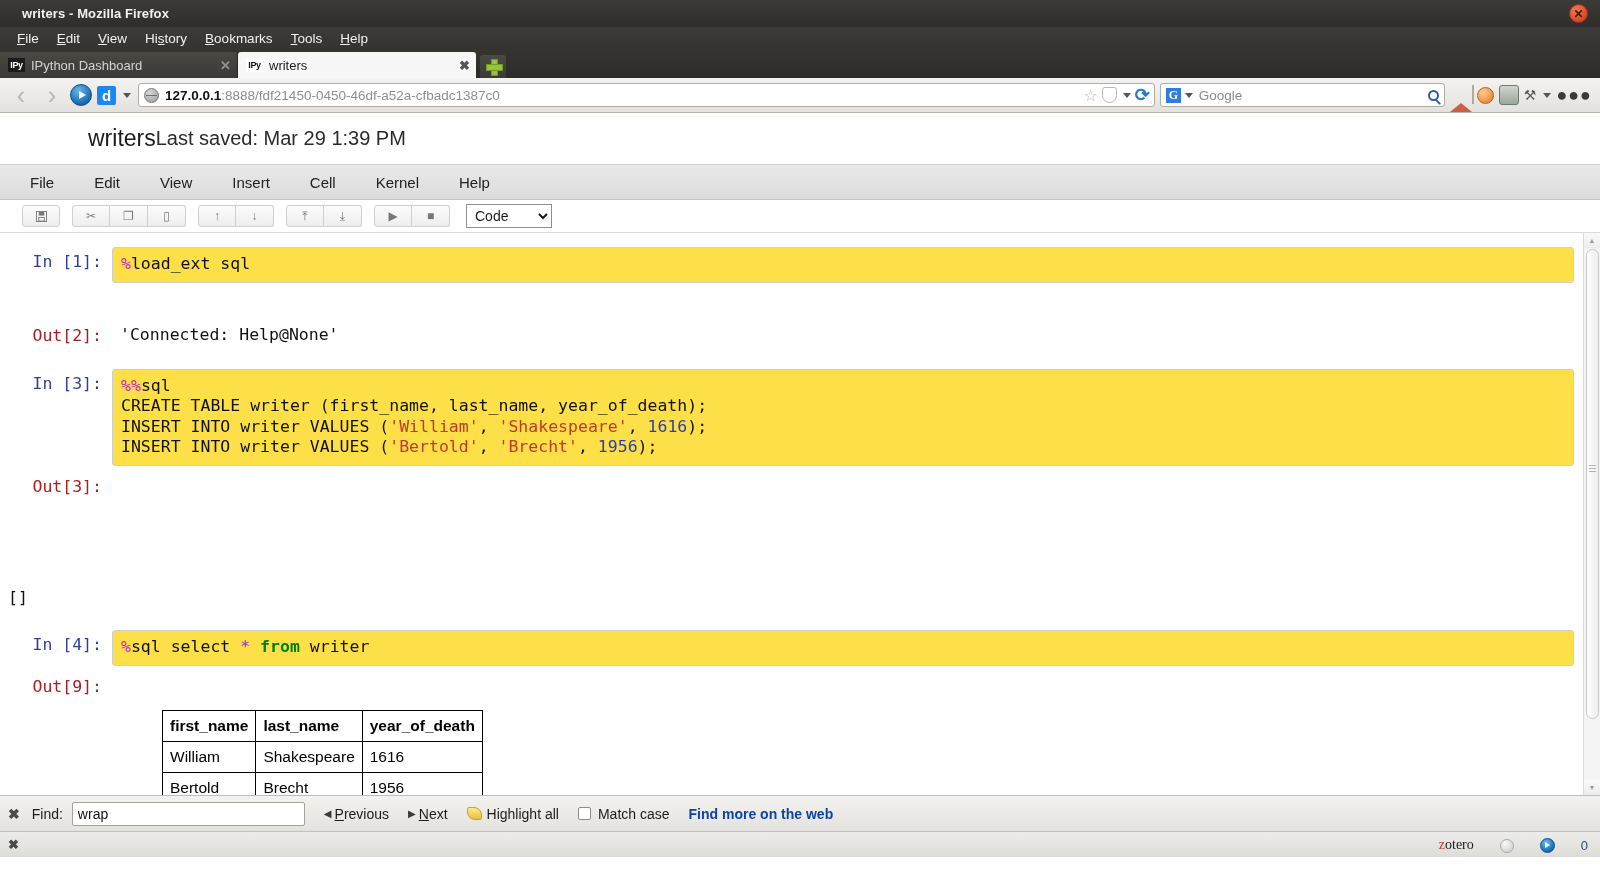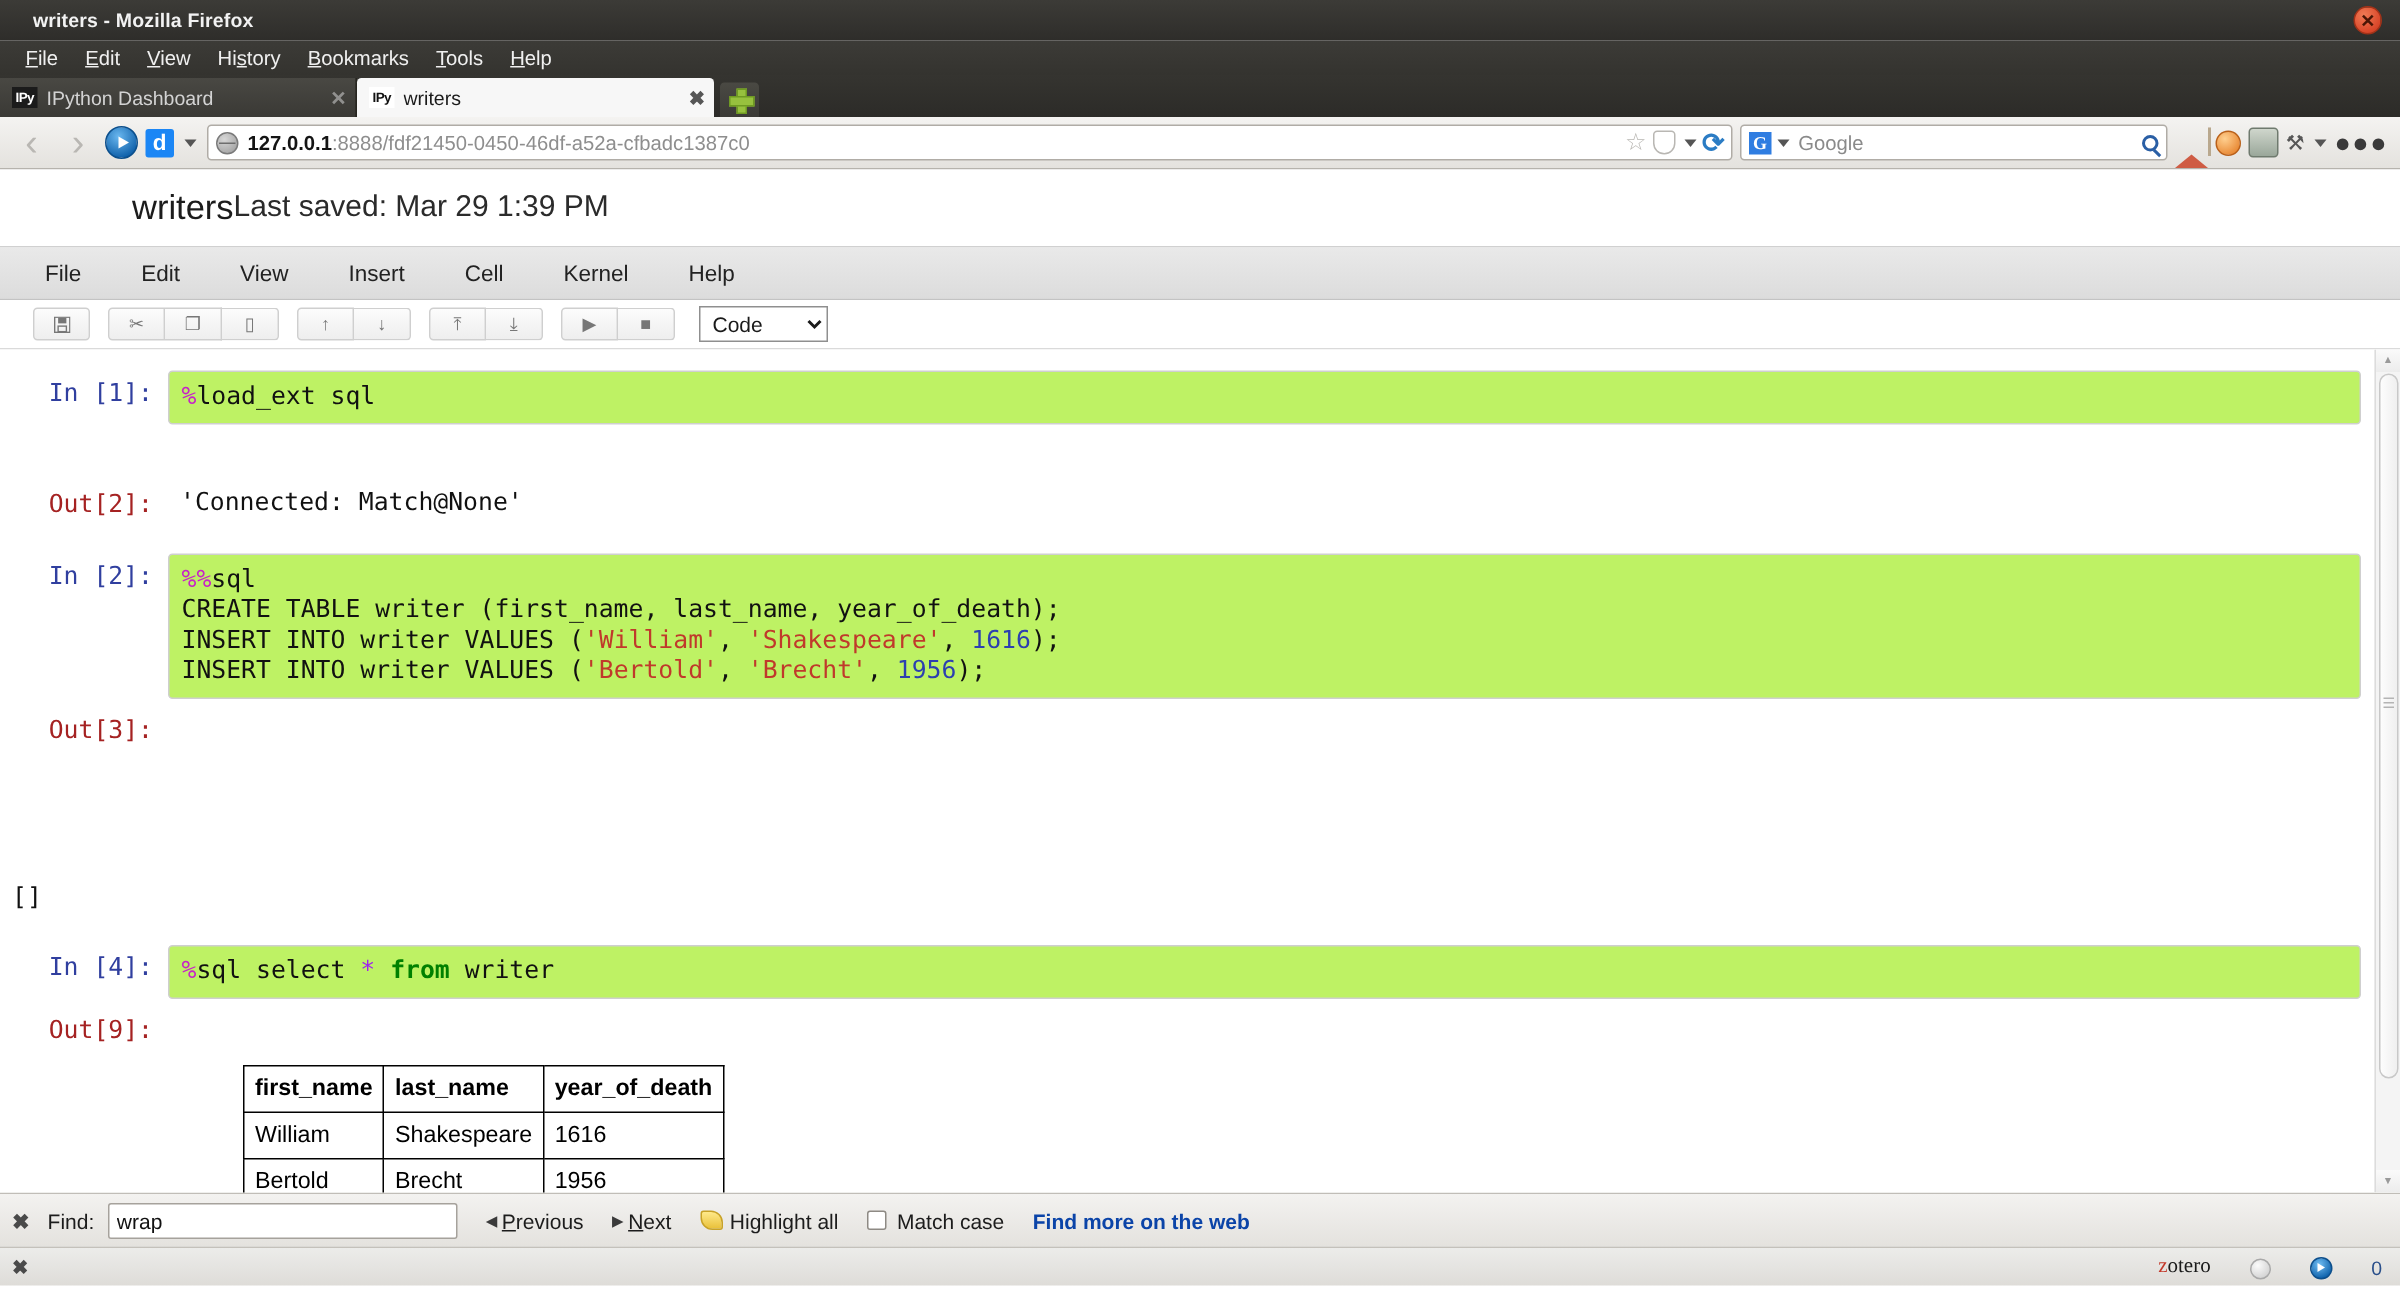--- a/index.html
+++ b/index.html
@@ -377,21 +377,21 @@
     padding-right: 10px;
     padding-top: 5px;
     font-family: "DejaVu Sans Mono", "Liberation Mono", monospace;
     font-size: 16.5px;
     white-space: nowrap;
   }
   .prompt.in { color: #303f9f; }
   .prompt.out { color: #a52222; }
   .code-area {
     flex: 1 1 auto;
-    background: #bef264;
+    background: #fde047;
     border: 1px solid #cfcfcf;
     border-radius: 3px;
     padding: 6px 8px 7px 8px;
     font-family: "DejaVu Sans Mono", "Liberation Mono", monospace;
     font-size: 16.5px;
     line-height: 20.6px;
     color: #111111;
     white-space: pre;
     min-height: 34px;
   }
@@ -684,25 +684,25 @@
 
 <div class="nb-body">
 
   <div class="cellrow" style="margin-bottom:38px;">
     <div class="prompt in">In [1]:</div>
     <div class="code-area"><span class="tok-magic">%</span><span>load_ext sql</span></div>
   </div>
 
   <div class="cellrow" style="margin-bottom:24px;">
     <div class="prompt out">Out[2]:</div>
-    <div class="out-area">'Connected: Match@None'</div>
+    <div class="out-area">'Connected: Help@None'</div>
   </div>
 
   <div class="cellrow" style="margin-bottom:6px;">
-    <div class="prompt in">In [2]:</div>
+    <div class="prompt in">In [3]:</div>
     <div class="code-area"><span class="tok-magic">%%</span><span>sql
 CREATE TABLE writer (first_name, last_name, year_of_death);
 INSERT INTO writer VALUES (</span><span class="tok-str">'William'</span><span>, </span><span class="tok-str">'Shakespeare'</span><span>, </span><span class="tok-num">1616</span><span>);
 INSERT INTO writer VALUES (</span><span class="tok-str">'Bertold'</span><span>, </span><span class="tok-str">'Brecht'</span><span>, </span><span class="tok-num">1956</span><span>);</span></div>
   </div>
   <div class="cellrow" style="margin-bottom:23px;flex-direction:column;">
     <div class="prompt out">Out[3]:</div>
     <div class="out-area">[]</div>
   </div>
 

